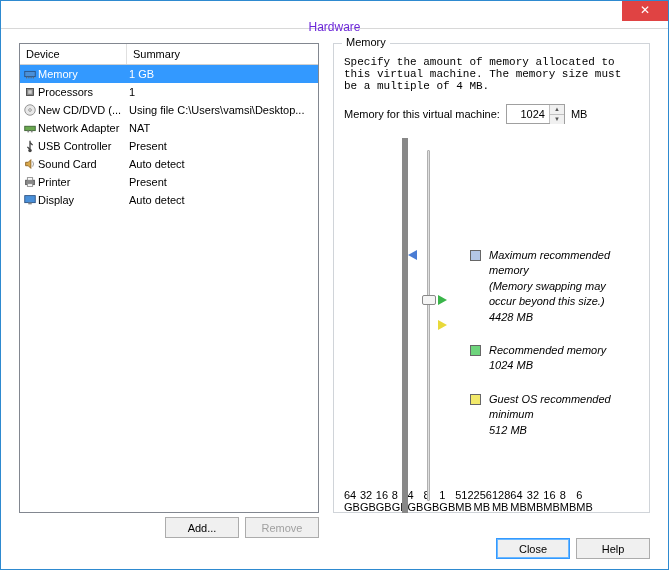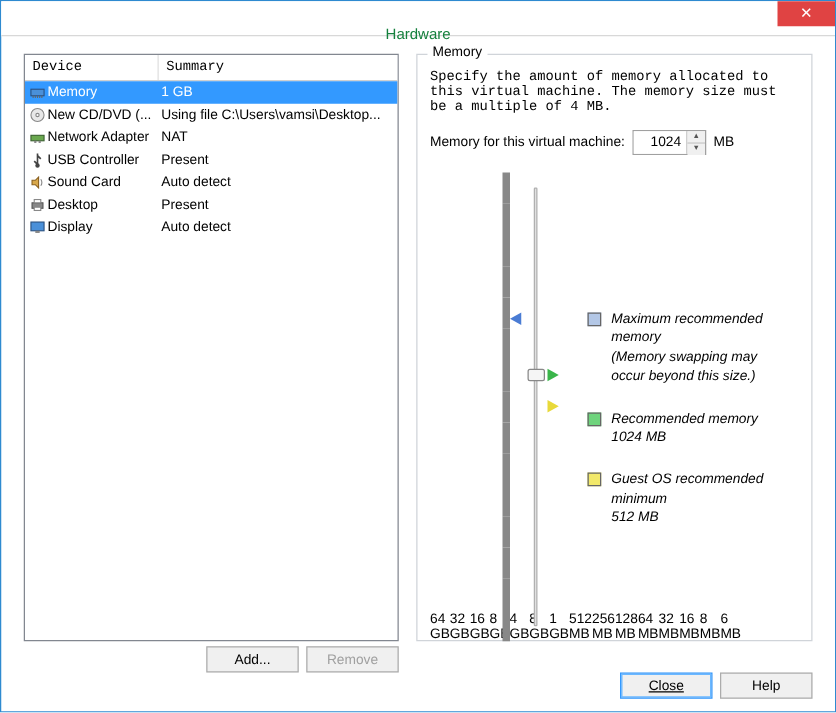--- a/index.html
+++ b/index.html
@@ -24,21 +24,21 @@
   border-bottom: 1px solid #d8d8d8;
   display: flex;
   align-items: center;
   position: relative;
 }
 .titlebar-title {
   position: absolute;
   left: 50%;
   transform: translateX(-50%);
   font-size: 12px;
-  color: #15803d;
+  color: #6d28d9;
   margin-top: 24px;
 }
 .close-btn {
   position: absolute;
   right: 0;
   top: 0;
   width: 46px;
   height: 20px;
   background: #e04343;
   color: #fff;
@@ -59,21 +59,20 @@
   border: 1px solid #828790;
   background: #fff;
   height: 470px;
   overflow: hidden;
 }
 .device-list-header {
   display: flex;
   border-bottom: 1px solid #d0d0d0;
   background: #fff;
   font-size: 11px;
-  font-family: Liberation Mono, monospace;
 }
 .device-list-header .col-device {
   width: 107px;
   padding: 4px 6px;
   border-right: 1px solid #e0e0e0;
 }
 .device-list-header .col-summary {
   flex: 1;
   padding: 4px 6px;
 }
@@ -302,21 +301,20 @@
   height: 21px;
   font-size: 11px;
   font-family: inherit;
   background: #f0f0f0;
   border: 1px solid #acacac;
   cursor: pointer;
 }
 .bottom-bar button.primary {
   border: 1px solid #3399ff;
   box-shadow: 0 0 0 1px #6bb8ff inset;
-  text-decoration: underline;
 }
 </style>
 </head>
 <body>
 
 <div class="window">
   <div class="titlebar">
     <span class="titlebar-title">Hardware</span>
     <div class="close-btn">✕</div>
   </div>
@@ -339,20 +337,30 @@
                   <line x1="10" y1="11" x2="10" y2="13" stroke="#666"></line>
                   <line x1="12" y1="11" x2="12" y2="13" stroke="#666"></line>
                 </svg>
               </div>
               <div class="device-name">Memory</div>
               <div class="summary-cell">1 GB</div>
             </div>
             <div class="device-row">
               <div class="icon-cell">
                 <svg viewBox="0 0 16 16">
+                  <rect x="4" y="4" width="8" height="8" fill="#888" stroke="#444"></rect>
+                  <rect x="6" y="6" width="4" height="4" fill="#ccc"></rect>
+                </svg>
+              </div>
+              <div class="device-name">Processors</div>
+              <div class="summary-cell">1</div>
+            </div>
+            <div class="device-row">
+              <div class="icon-cell">
+                <svg viewBox="0 0 16 16">
                   <circle cx="8" cy="8" r="6" fill="#e8e8e8" stroke="#888"></circle>
                   <circle cx="8" cy="8" r="1.5" fill="#fff" stroke="#888"></circle>
                 </svg>
               </div>
               <div class="device-name">New CD/DVD (...</div>
               <div class="summary-cell">Using file C:\Users\vamsi\Desktop...</div>
             </div>
             <div class="device-row">
               <div class="icon-cell">
                 <svg viewBox="0 0 16 16">
@@ -385,21 +393,21 @@
               <div class="summary-cell">Auto detect</div>
             </div>
             <div class="device-row">
               <div class="icon-cell">
                 <svg viewBox="0 0 16 16">
                   <rect x="3" y="6" width="10" height="5" fill="#888" stroke="#555"></rect>
                   <rect x="5" y="3" width="6" height="3" fill="#fff" stroke="#888"></rect>
                   <rect x="5" y="10" width="6" height="3" fill="#fff" stroke="#888"></rect>
                 </svg>
               </div>
-              <div class="device-name">Desktop</div>
+              <div class="device-name">Printer</div>
               <div class="summary-cell">Present</div>
             </div>
             <div class="device-row">
               <div class="icon-cell">
                 <svg viewBox="0 0 16 16">
                   <rect x="2" y="3" width="12" height="8" fill="#4a90d9" stroke="#2a5080"></rect>
                   <rect x="6" y="11" width="4" height="2" fill="#888"></rect>
                 </svg>
               </div>
               <div class="device-name">Display</div>
@@ -501,20 +509,21 @@
             <div class="marker marker-green" id="m-green" style="top: 157px; left: 18px; transform: scaleX(-1);"></div>
             <div class="marker marker-yellow" id="m-yellow" style="top: 182px; left: 18px; transform: scaleX(-1);"></div>
           </div>
 
           <div class="legend">
             <div class="legend-item">
               <div class="legend-sq sq-blue"></div>
               <div class="legend-text">
                 <div>Maximum recommended memory</div>
                 <div>(Memory swapping may occur beyond this size.)</div>
+                <div>4428 MB</div>
               </div>
             </div>
             <div class="legend-item">
               <div class="legend-sq sq-green"></div>
               <div class="legend-text">
                 <div>Recommended memory</div>
                 <div>1024 MB</div>
               </div>
             </div>
             <div class="legend-item">

